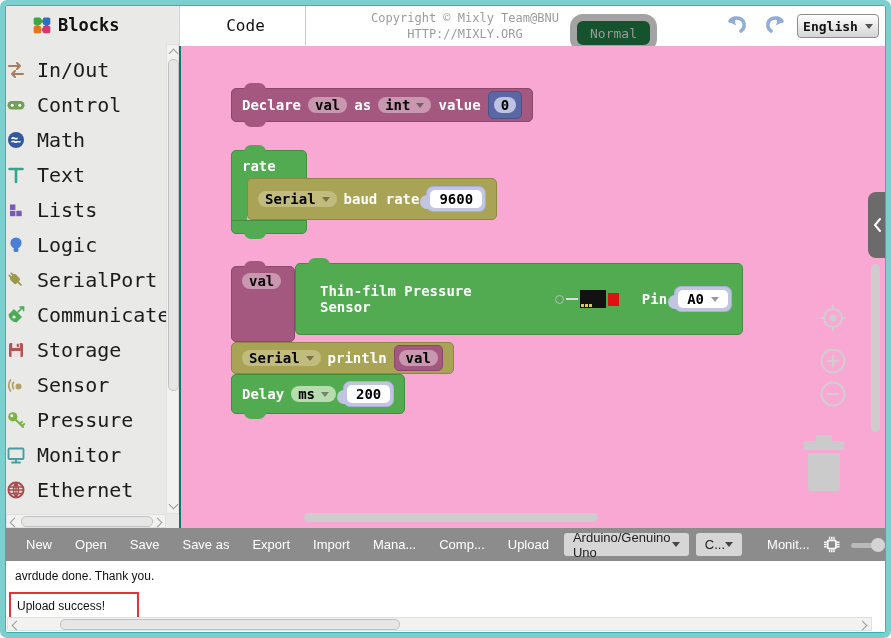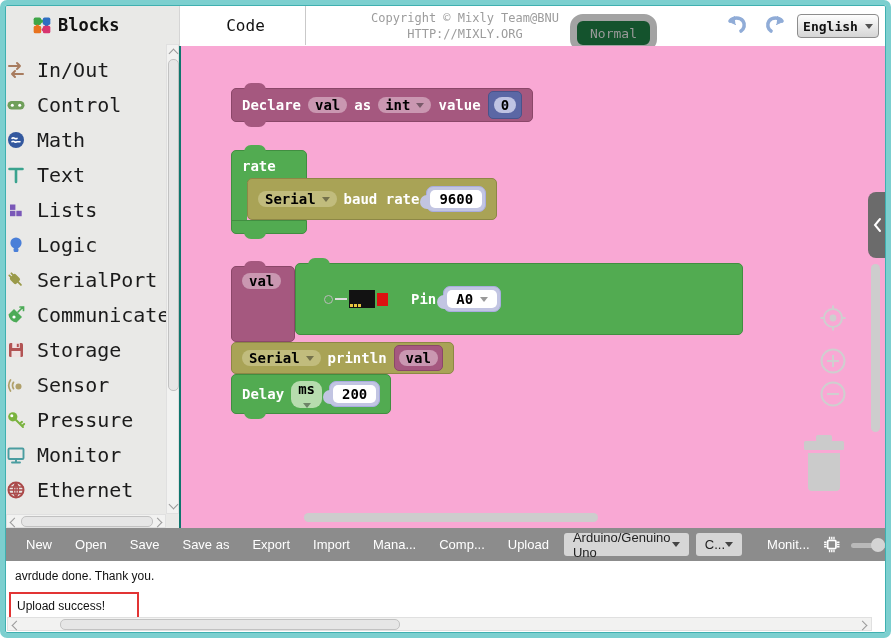--- a/index.html
+++ b/index.html
@@ -53,21 +53,21 @@
           border-left:2px solid #0f766e;}
   .blk{position:absolute;display:flex;align-items:center;gap:7px;padding:0 10px;border-radius:5px;
        font-size:14px;font-weight:bold;color:#fff;box-sizing:border-box;cursor:grab;}
   .purple{background:#a5587f;border:1px solid #8b4769;}
   .blue{background:#5b67a5;border:1px solid #49538b;}
   .green{background:#52ab51;border:1px solid #418e41;}
   .olive{background:#a9a356;border:1px solid #8d8746;}
   .field{border-radius:9px;padding:0 7px;color:#000;font-weight:bold;font-size:14px;cursor:text;}
   .f-pink{background:#ca97b1;}
   .f-olive{background:#c1bc7d;display:flex;align-items:center;gap:6px;cursor:pointer;}
-  .f-green{background:#b7dcae;display:flex;align-items:center;gap:6px;cursor:pointer;flex-direction:column;}
+  .f-green{background:#b7dcae;display:flex;align-items:center;gap:6px;cursor:pointer;}
   .dd{width:0;height:0;border-left:4px solid transparent;border-right:4px solid transparent;
       border-top:5px solid rgba(0,0,0,.4);}
   .slot{background:#c2c5e2;border:1px solid #a9ace0;border-radius:7px;padding:3px;display:flex;
         align-items:center;position:relative;}
   .slot::before{content:'';position:absolute;left:-7px;top:8px;width:9px;height:14px;
         background:#c2c5e2;border-radius:7px 0 0 7px;}
   .wfield{background:#fff;border-radius:5px;padding:1px 9px;color:#000;font-weight:bold;
           display:flex;align-items:center;gap:7px;cursor:text;}
   .bb,.bt{position:absolute;left:12px;width:22px;height:7px;background:inherit;}
   .bb{bottom:-6px;border-radius:0 0 10px 10px;}
@@ -295,20 +295,21 @@
     <div class="blk green" style="left:50px;top:174px;width:76px;height:14px;border-radius:0 0 5px 5px;">
       <div class="bb"></div>
     </div>
 
     <div class="blk purple" style="left:50px;top:220px;width:64px;height:76px;align-items:flex-start;padding-top:6px;">
       <div class="bt"></div>
       <span class="field f-pink">val</span>
     </div>
     <div class="blk green" style="left:114px;top:217px;width:448px;height:72px;">
       <div class="bt"></div>
+      <span style="margin-left:14px;">Thin-film Pressure Sensor</span>
       <span class="sensor-img" style="margin-left:18px;">
         <span style="width:7px;height:7px;border:1.5px solid #bbb;border-radius:50%;display:inline-block;"></span>
         <span style="width:12px;height:2px;background:#ddd;display:inline-block;"></span>
         <span style="width:24px;height:16px;background:#121212;display:inline-flex;align-items:flex-end;gap:1px;padding:1px;">
           <span style="width:3px;height:3px;background:#e8c540;"></span>
           <span style="width:3px;height:3px;background:#e8c540;"></span>
           <span style="width:3px;height:3px;background:#e8c540;"></span>
         </span>
         <span style="width:11px;height:13px;background:#dd1111;display:inline-block;"></span>
       </span>

